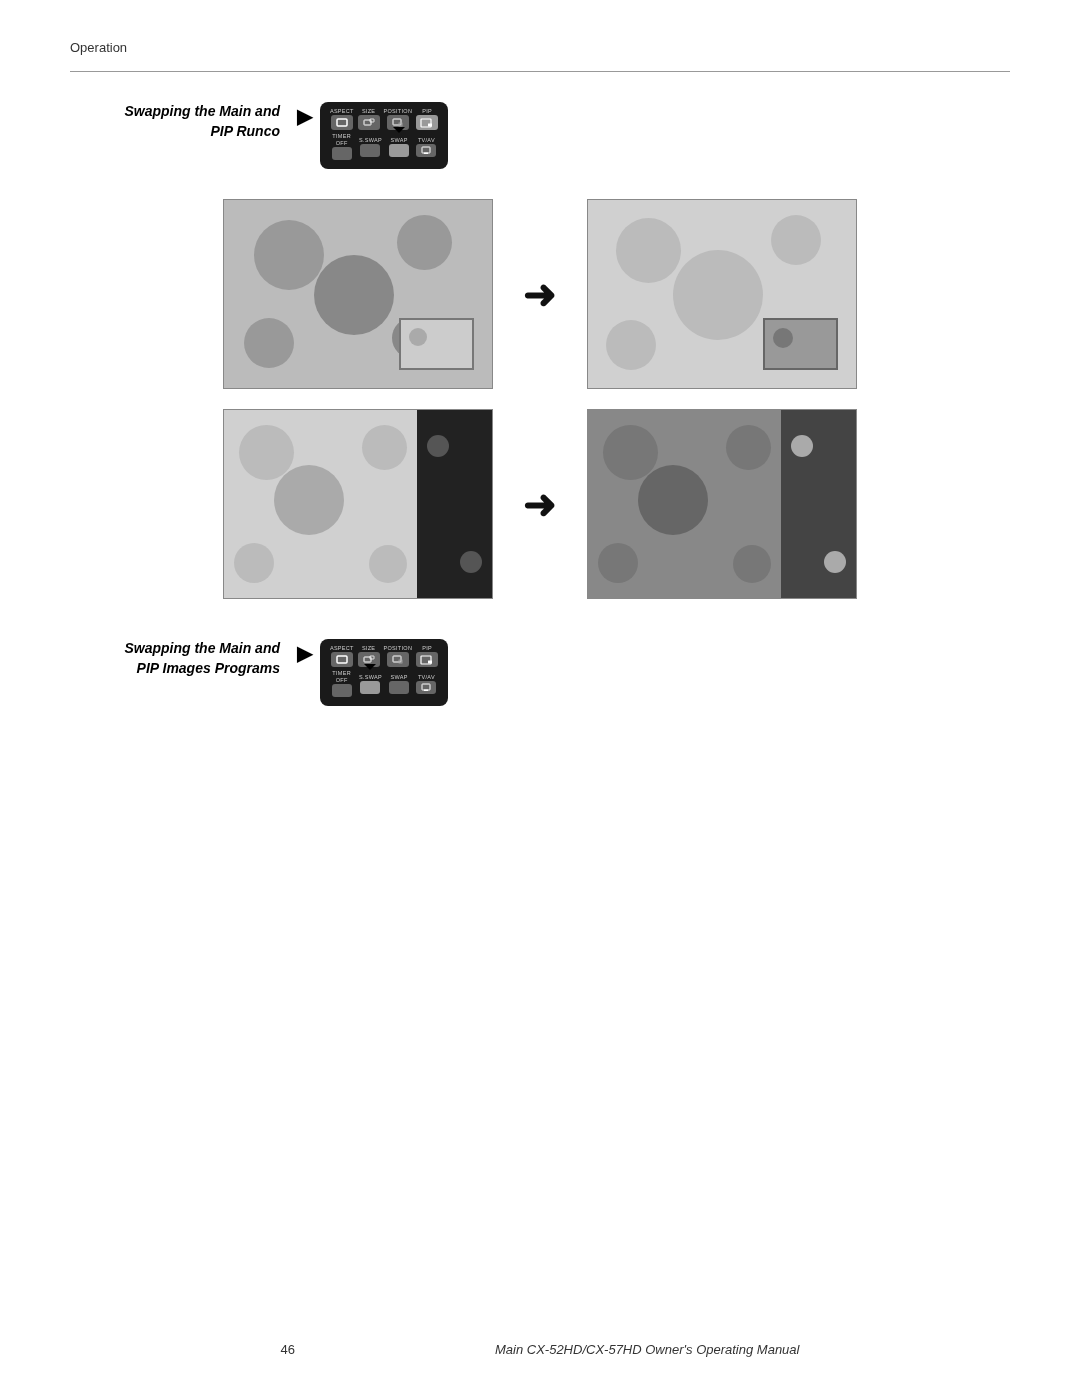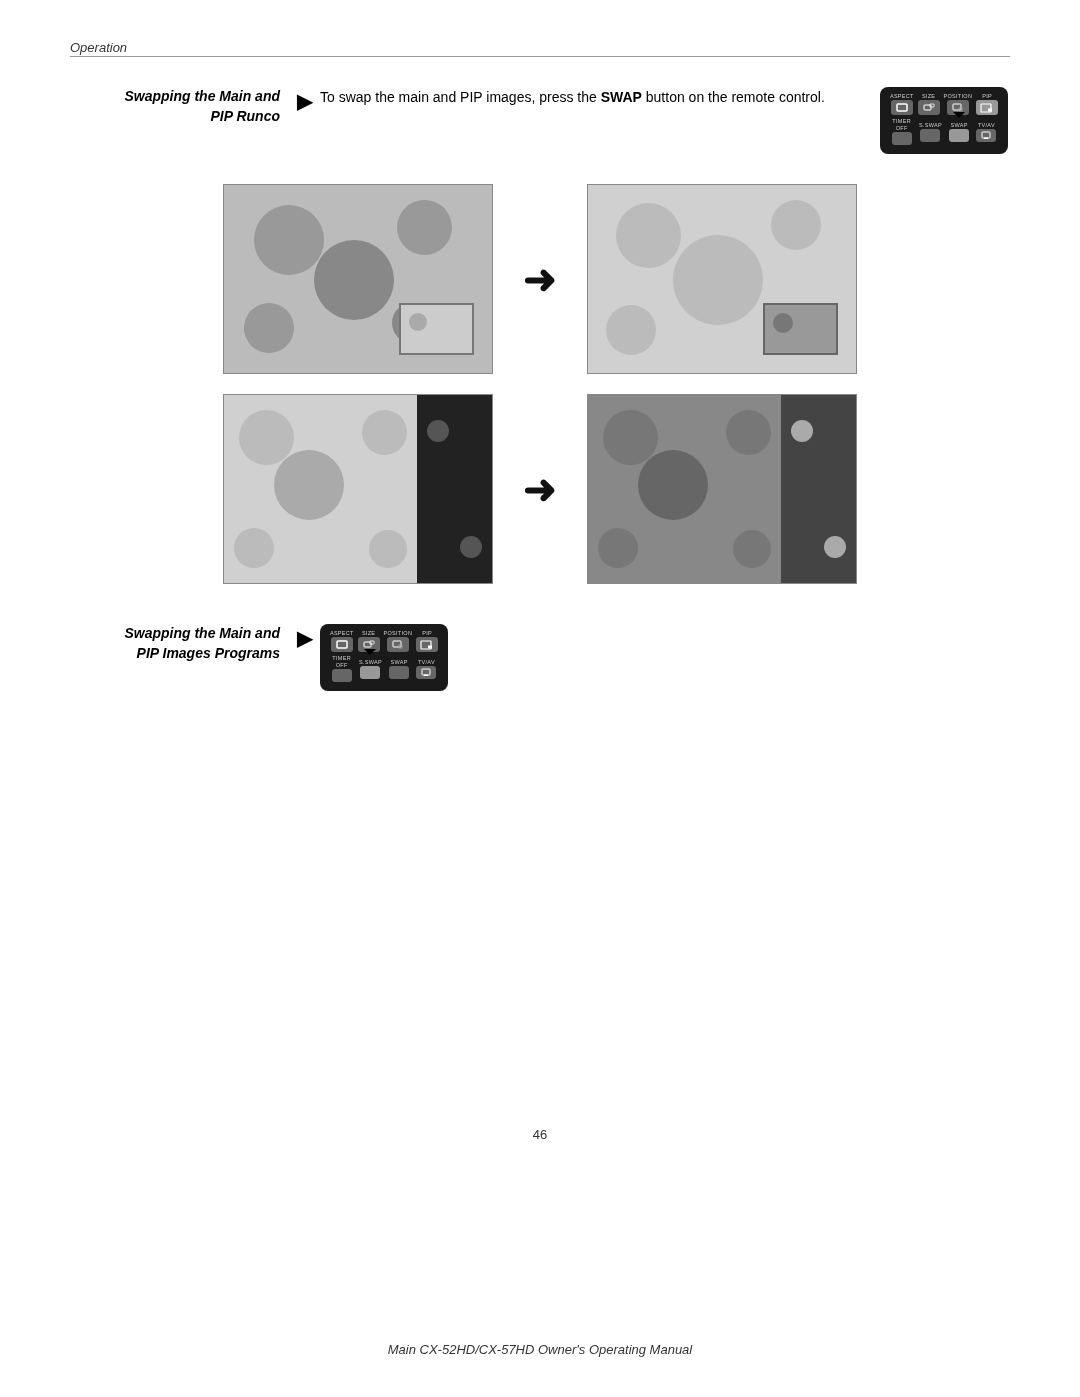--- a/index.html
+++ b/index.html
@@ -15,24 +15,23 @@
 
     .page-container {
       width: 1080px;
       min-height: 1397px;
       padding: 40px 70px 60px 70px;
       position: relative;
     }
 
     
     .page-header {
-      font-style: italic;
       font-size: 13px;
       color: #333;
-      margin-bottom: 1px;
+      margin-bottom: 16px;
     }
 
     .header-rule {
       border: none;
       border-top: 1px solid #999;
       margin-bottom: 30px;
     }
 
     
     .section-row {
@@ -121,21 +120,20 @@
     .page-footer {
       position: absolute;
       bottom: 40px;
       left: 0;
       right: 0;
       display: flex;
       justify-content: center;
       gap: 200px;
       align-items: center;
       padding: 0 70px;
-      flex-direction: column;
     }
 
     .footer-page-num {
       font-size: 13px;
       color: #333;
     }
 
     .footer-title {
       font-size: 13px;
       font-style: italic;
@@ -197,23 +195,20 @@
     <div class="section-label-col">
       <div class="section-label">
         <span>Swapping the Main and</span><br>
         <span>PIP Runco</span>
       </div>
     </div>
     <div class="arrow-col">
       <span class="arrow">▶</span>
     </div>
     <div class="section-content">
-      <div class="section-text">
-        <span>To swap the main and PIP images, press the </span><span class="bold">SWAP</span><span> button on the remote control.</span>
-      </div>
 
       <div class="remote-img">
         <div class="remote-container">
 
           <div class="remote-row">
             <div class="r-label-group">
               <span class="r-label-text">ASPECT</span>
               <div class="r-btn r-btn-w22">
                 <svg width="12" height="9" viewBox="0 0 12 9">
                     <rect x="1" y="1" width="10" height="7" fill="none" stroke="#fff" stroke-width="1.5" rx="1"></rect>

